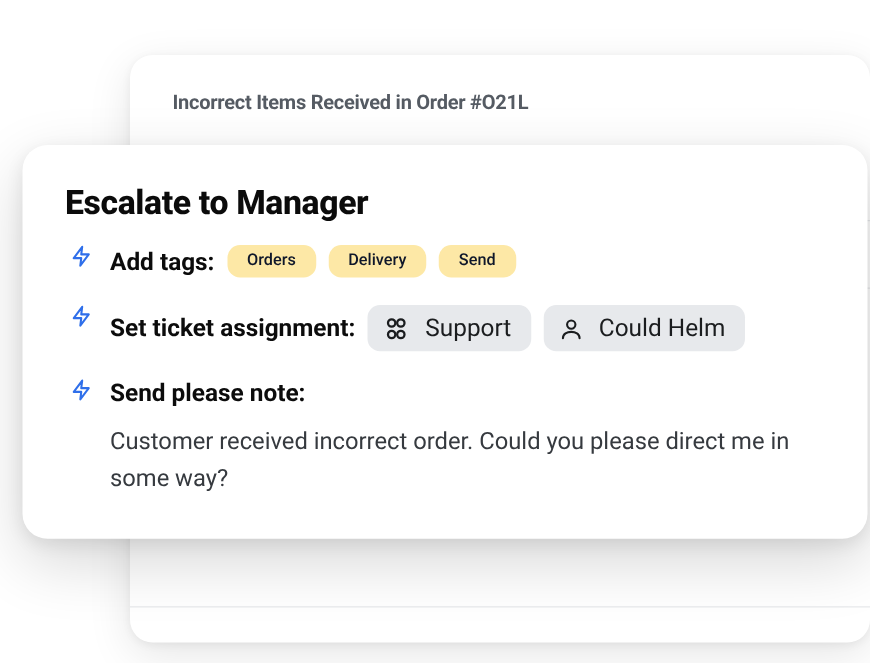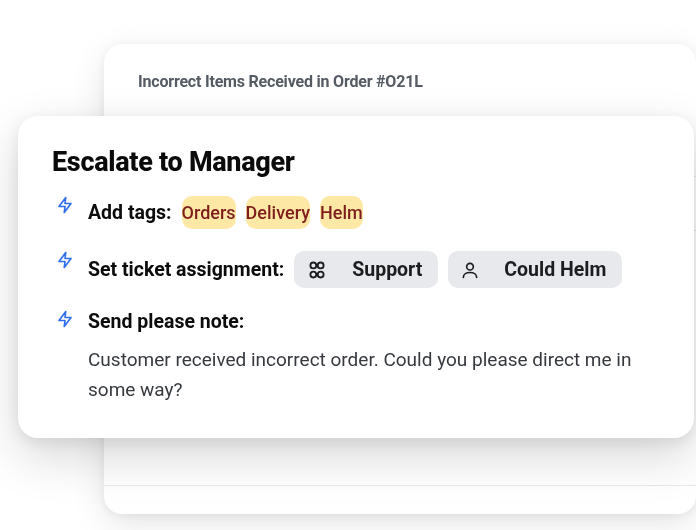--- a/index.html
+++ b/index.html
@@ -91,35 +91,35 @@
   }
   .step-label {
     font-size: 19.5px;
     font-weight: 700;
     color: #0c0c0c;
   }
   .tag {
     display: inline-flex;
     align-items: center;
     background: #fde8a6;
-    color: #7f1d1d;
-    font-size: 18px;
+    color: #0f172a;
+    font-size: 13px;
     font-weight: 500;
-    padding: 4px 0;
+    padding: 4px 16px;
     border-radius: 10px;
     line-height: 1.4;
   }
   .chip {
     display: inline-flex;
     align-items: center;
-    gap: 24px;
+    gap: 12px;
     background: #e7e9ec;
     color: #1b1d1f;
     font-size: 19.5px;
-    font-weight: 700;
+    font-weight: 400;
     padding: 5px 16px 5px 12px;
     border-radius: 10px;
     line-height: 1.4;
   }
   .chip svg { display: block; }
   .note-text {
     margin-top: 12px;
     font-size: 19px;
     line-height: 1.55;
     color: #363a3f;
@@ -145,21 +145,21 @@
             <polygon points="13 2 4 14 12 14 11 22 20 10 12 10 13 2"></polygon>
           </svg>
       </span>
       <div class="connector"></div>
     </div>
     <div class="step-body">
       <div class="row">
         <span class="step-label">Add tags:</span>
         <span class="tag">Orders</span>
         <span class="tag">Delivery</span>
-        <span class="tag">Helm</span>
+        <span class="tag">Send</span>
       </div>
     </div>
   </div>
 
   <div class="step">
     <div class="rail">
       <span class="bolt">
         <svg width="18" height="18" viewBox="0 0 24 24" fill="none" stroke="#2f6fea" stroke-width="2.2" stroke-linecap="round" stroke-linejoin="round">
             <polygon points="13 2 4 14 12 14 11 22 20 10 12 10 13 2"></polygon>
           </svg>

